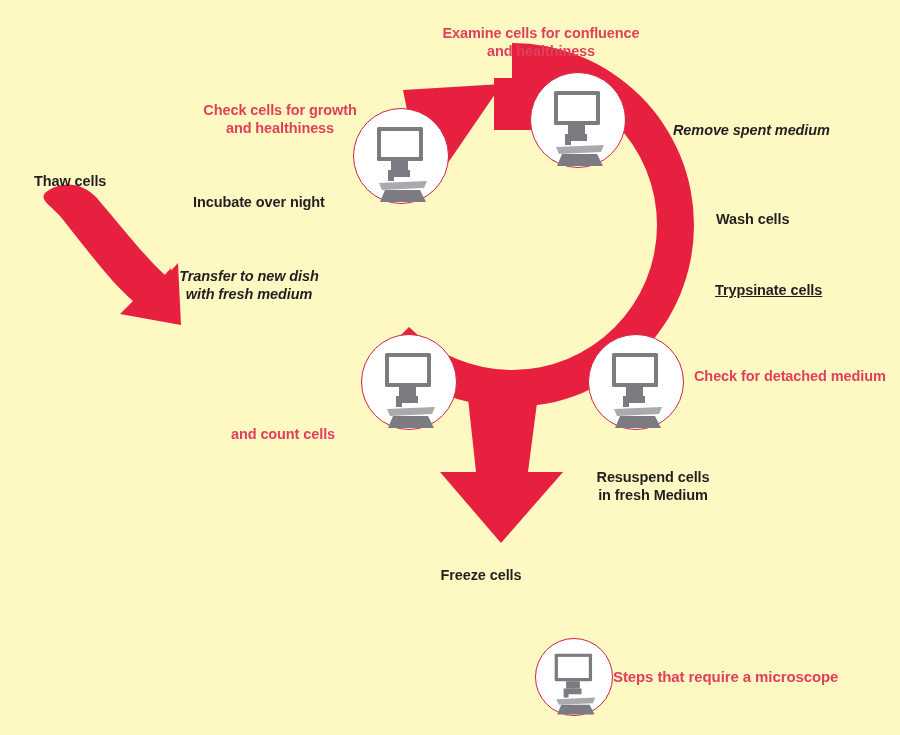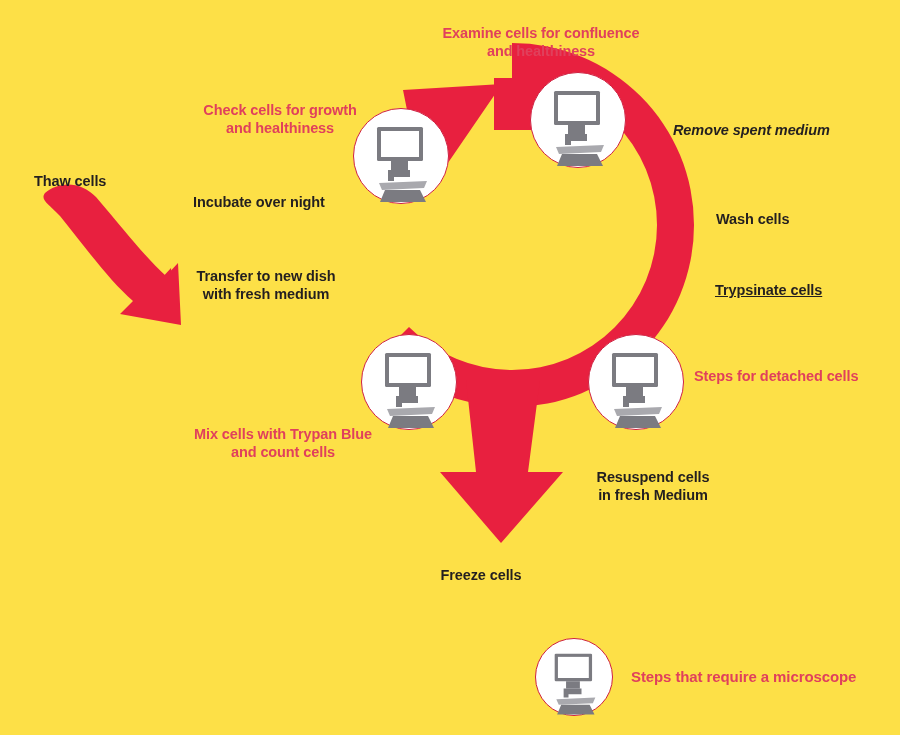--- a/index.html
+++ b/index.html
@@ -7,21 +7,21 @@
     padding: 0;
     background: #ffffff;
   }
   body {
     font-family: "Liberation Sans", sans-serif;
   }
   #canvas {
     position: relative;
     width: 900px;
     height: 735px;
-    background: #fde047;
+    background: #fef9c3;
     overflow: hidden;
   }
   .lbl {
     position: absolute;
     font-family: "Liberation Sans", sans-serif;
     font-size: 14.5px;
     font-weight: bold;
     line-height: 1.25;
     white-space: nowrap;
     letter-spacing: -0.1px;
@@ -150,62 +150,61 @@
   </div>
 
   <div class="lbl dark left" style="left:34px; top:172px;">
     <div>Thaw cells</div>
   </div>
 
   <div class="lbl dark left" style="left:193px; top:193px;">
     <div>Incubate over night</div>
   </div>
 
-  <div class="lbl dark center" style="left:192px; top:267px; width:148px;">
+  <div class="lbl dark center" style="left:175px; top:267px; width:148px;font-style:italic;">
     <div>Transfer to new dish</div>
     <div>with fresh medium</div>
   </div>
 
   <div class="lbl dark left" style="left:673px; top:121px;font-style:italic;">
     <div>Remove spent medium</div>
   </div>
 
   <div class="lbl dark left" style="left:716px; top:210px;text-align:center;">
     <div>Wash cells</div>
   </div>
 
   <div class="lbl dark left" style="left:715px; top:281px;text-decoration:underline;">
     <div>Trypsinate cells</div>
   </div>
 
   <div class="lbl red left" style="left:694px; top:367px;">
-    <div>Steps for detached cells</div>
+    <div>Check for detached medium</div>
   </div>
 
   <div class="lbl dark center" style="left:592px; top:448px; width:122px;margin-top:20px;">
     <div>Resuspend cells</div>
     <div>in fresh Medium</div>
   </div>
 
   <div class="lbl red center" style="left:181px; top:425px; width:204px;">
-    <div>Mix cells with Trypan Blue</div>
     <div>and count cells</div>
   </div>
 
   <div class="lbl dark center" style="left:421px; top:566px; width:120px;">
     <div>Freeze cells</div>
   </div>
 
   <div class="legend-row" style="left:535px; top:638px;">
     <div class="mic-node" style="position:relative; left:0; top:0; width:78px; height:78px; flex:0 0 auto;">
       <svg width="78" height="78" viewBox="0 0 96 96">
         <rect x="23" y="18" width="46" height="34" rx="1.5" fill="#7b7b81"></rect>
         <rect x="27" y="22" width="38" height="26" fill="#ffffff"></rect>
         <rect x="37" y="52" width="17" height="9" fill="#7b7b81"></rect>
         <path d="M 34 61 L 56 61 L 56 68 L 40 68 L 40 72 L 34 72 Z" fill="#7b7b81"></path>
         <path d="M 25 74 L 73 72 L 70 79 L 28 81 Z" fill="#a9a9ae"></path>
         <path d="M 31 81 L 66 81 L 72 93 L 26 93 Z" fill="#7b7b81"></path>
       </svg>
     </div>
-    <div class="lbl red left" style="position:relative; left:0; top:0; margin-left:18px; font-size:15px;">Steps that require a microscope</div>
+    <div class="lbl red left" style="position:relative; left:0; top:0; font-size:15px;">Steps that require a microscope</div>
   </div>
 
 </div>
 
 </body></html>

